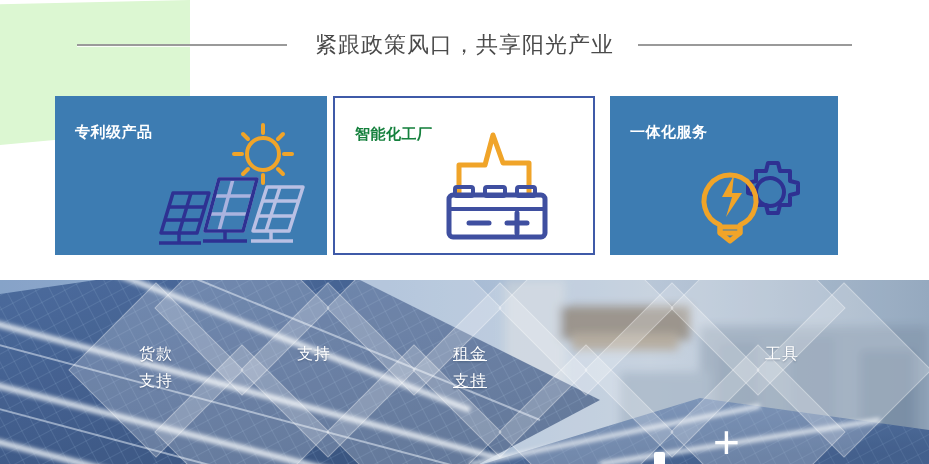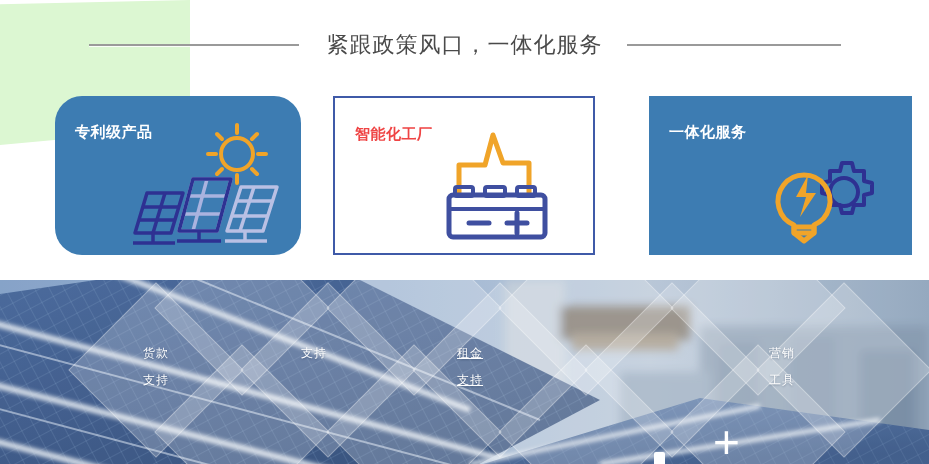--- a/index.html
+++ b/index.html
@@ -37,30 +37,30 @@
 
   
   .cards{
     position:absolute; top:96px; left:55px; width:818px; height:159px; z-index:4;
   }
   .card{
     position:absolute; top:0; height:159px; overflow:hidden;
   }
   .card.filled{ background:#3d7cb2; }
   .card.outline{ background:#ffffff; border:2px solid #3f5aa8; }
-  .card-1{ left:0px;   width:246px;border-radius:27px; }
+  .card-1{ left:0px;   width:272px; }
   .card-2{ left:278px; width:262px; }
-  .card-3{ left:555px; width:263px;margin-left:39px; }
+  .card-3{ left:555px; width:228px; }
 
   .card-label{
     position:absolute; left:20px; top:27px;
     font-size:15px; font-weight:bold; letter-spacing:.5px; white-space:nowrap;
   }
   .card.filled .card-label{ color:#ffffff; }
-  .card.outline .card-label{ color:#ef4444;text-align:center; }
+  .card.outline .card-label{ color:#15803d;text-align:center; }
 
   .card-art{ position:absolute; right:6px; bottom:2px; }
   .card-1 .card-art{ right:4px; bottom:4px; }
   .card-2 .card-art{ right:34px; bottom:8px; }
   .card-3 .card-art{ right:32px; bottom:6px; }
 
   
   .photo-band{
     position:absolute; left:0; top:280px; width:929px; height:184px;
     overflow:hidden; z-index:2;
@@ -74,42 +74,42 @@
     position:absolute; width:124px; height:124px;
     background:rgba(255,255,255,.22);
     border:1px solid rgba(255,255,255,.30);
     transform:rotate(45deg);
   }
   .labels{
     position:absolute; left:0; top:0; width:929px; height:184px; z-index:4;
   }
   .band-label{
     position:absolute; top:60px; width:120px; text-align:center;
-    color:#ffffff; font-size:12px; line-height:27px; font-weight:500;
+    color:#ffffff; font-size:16px; line-height:27px; font-weight:500;
     letter-spacing:1px; text-shadow:0 1px 2px rgba(20,40,70,.35);
   }
   .plus-mark{
     position:absolute; left:713px; top:424px; z-index:5;
     color:#ffffff; font-size:46px; line-height:36px; font-weight:300;
   }
   .dot-mark{
     position:absolute; left:654px; top:452px; z-index:5;
     width:11px; height:14px; background:#ffffff; border-radius:2px;
   }
 </style>
 </head>
 <body>
 
 <div id="page">
 
   <div class="green-shape"></div>
 
   <div class="heading-row">
     <div class="rule left"></div>
-    <div class="page-title">紧跟政策风口，一体化服务</div>
+    <div class="page-title">紧跟政策风口，共享阳光产业</div>
     <div class="rule right"></div>
   </div>
 
   <div class="cards">
 
     <div class="card filled card-1">
       <div class="card-label">专利级产品</div>
       <div class="card-art">
         <svg width="180" height="128" viewBox="0 0 180 128" fill="none">
 
@@ -290,21 +290,20 @@
         <div>支持</div>
       </div>
       <div class="band-label" style="left:254px;">
         <div>支持</div>
       </div>
       <div class="band-label" style="left:410px;text-decoration:underline;">
         <div>租金</div>
         <div>支持</div>
       </div>
       <div class="band-label" style="left:722px;">
-        <div>营销</div>
         <div>工具</div>
       </div>
     </div>
   </div>
 
   <div class="plus-mark">+</div>
   <div class="dot-mark"></div>
 
 </div>
 

